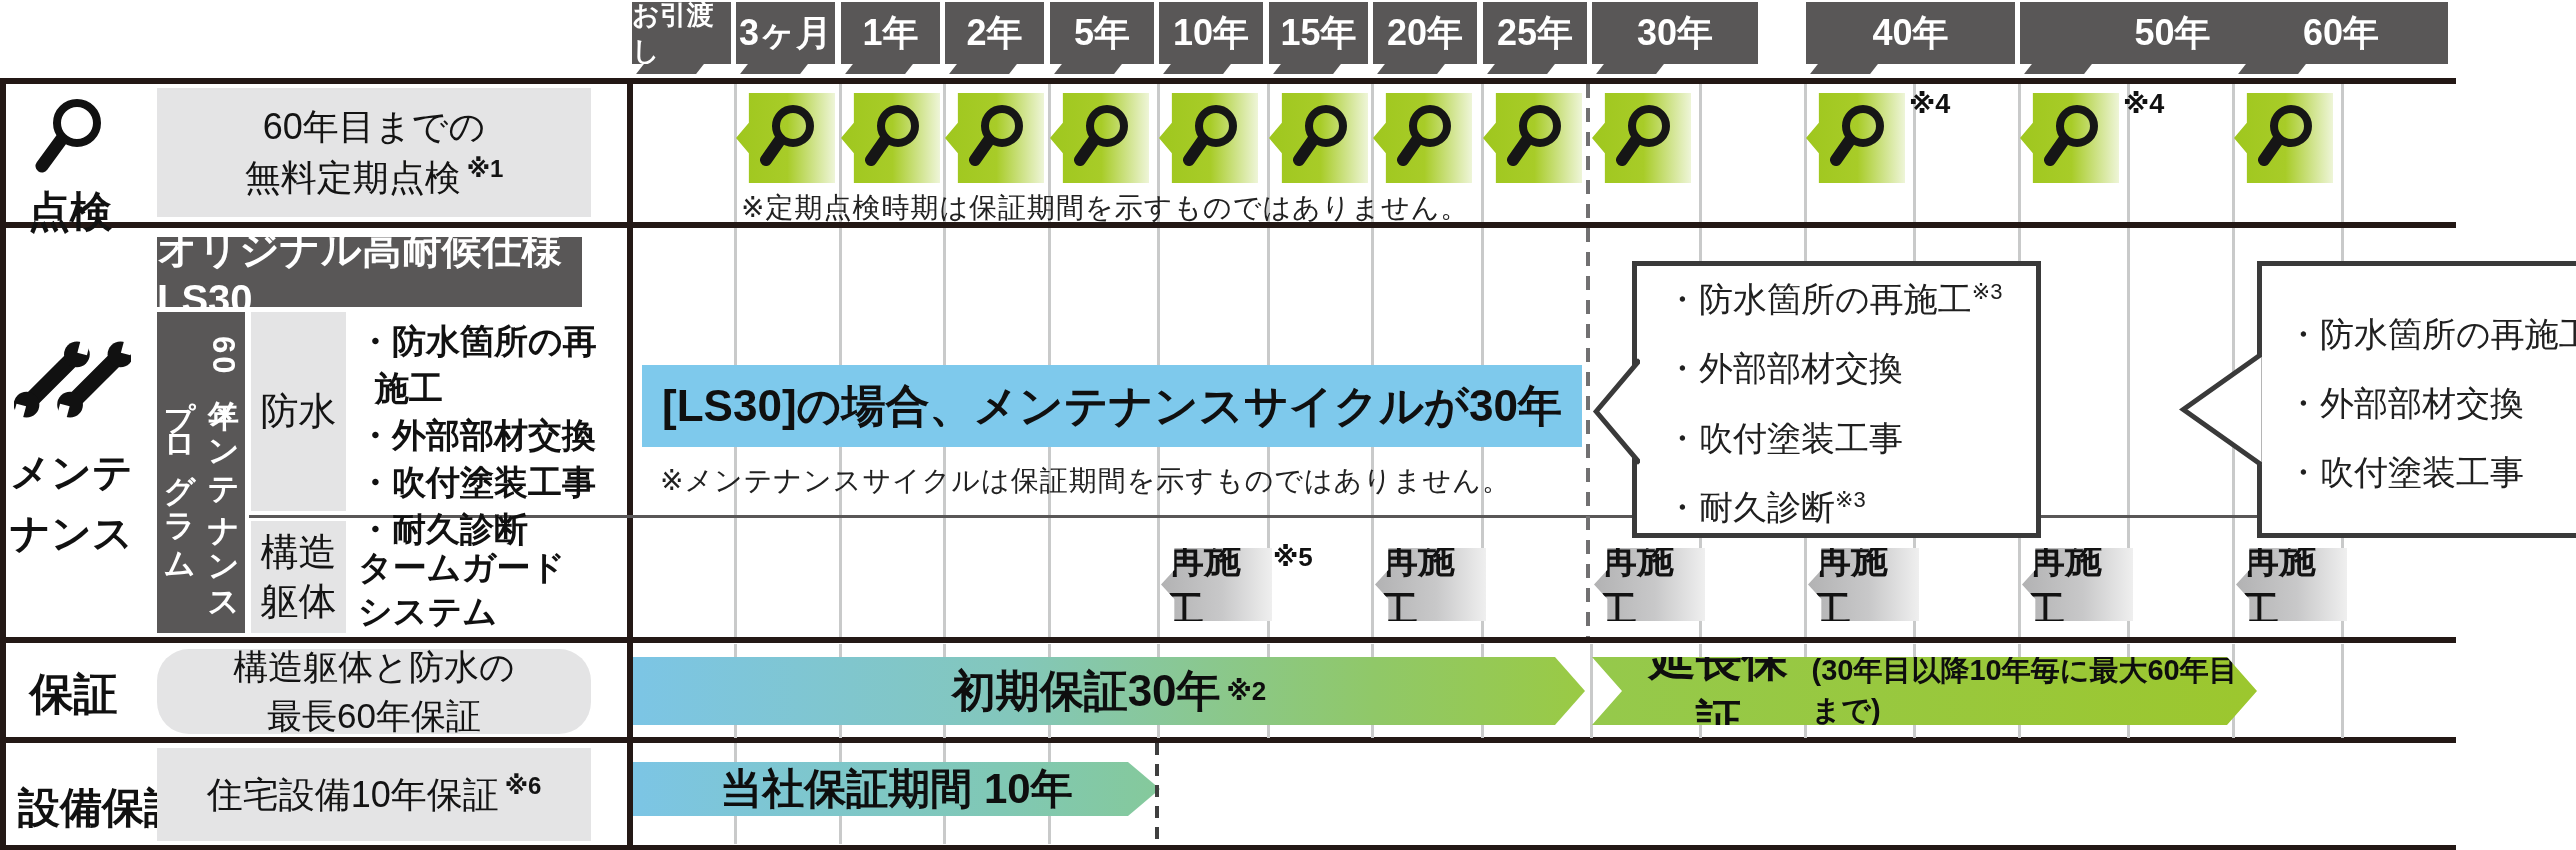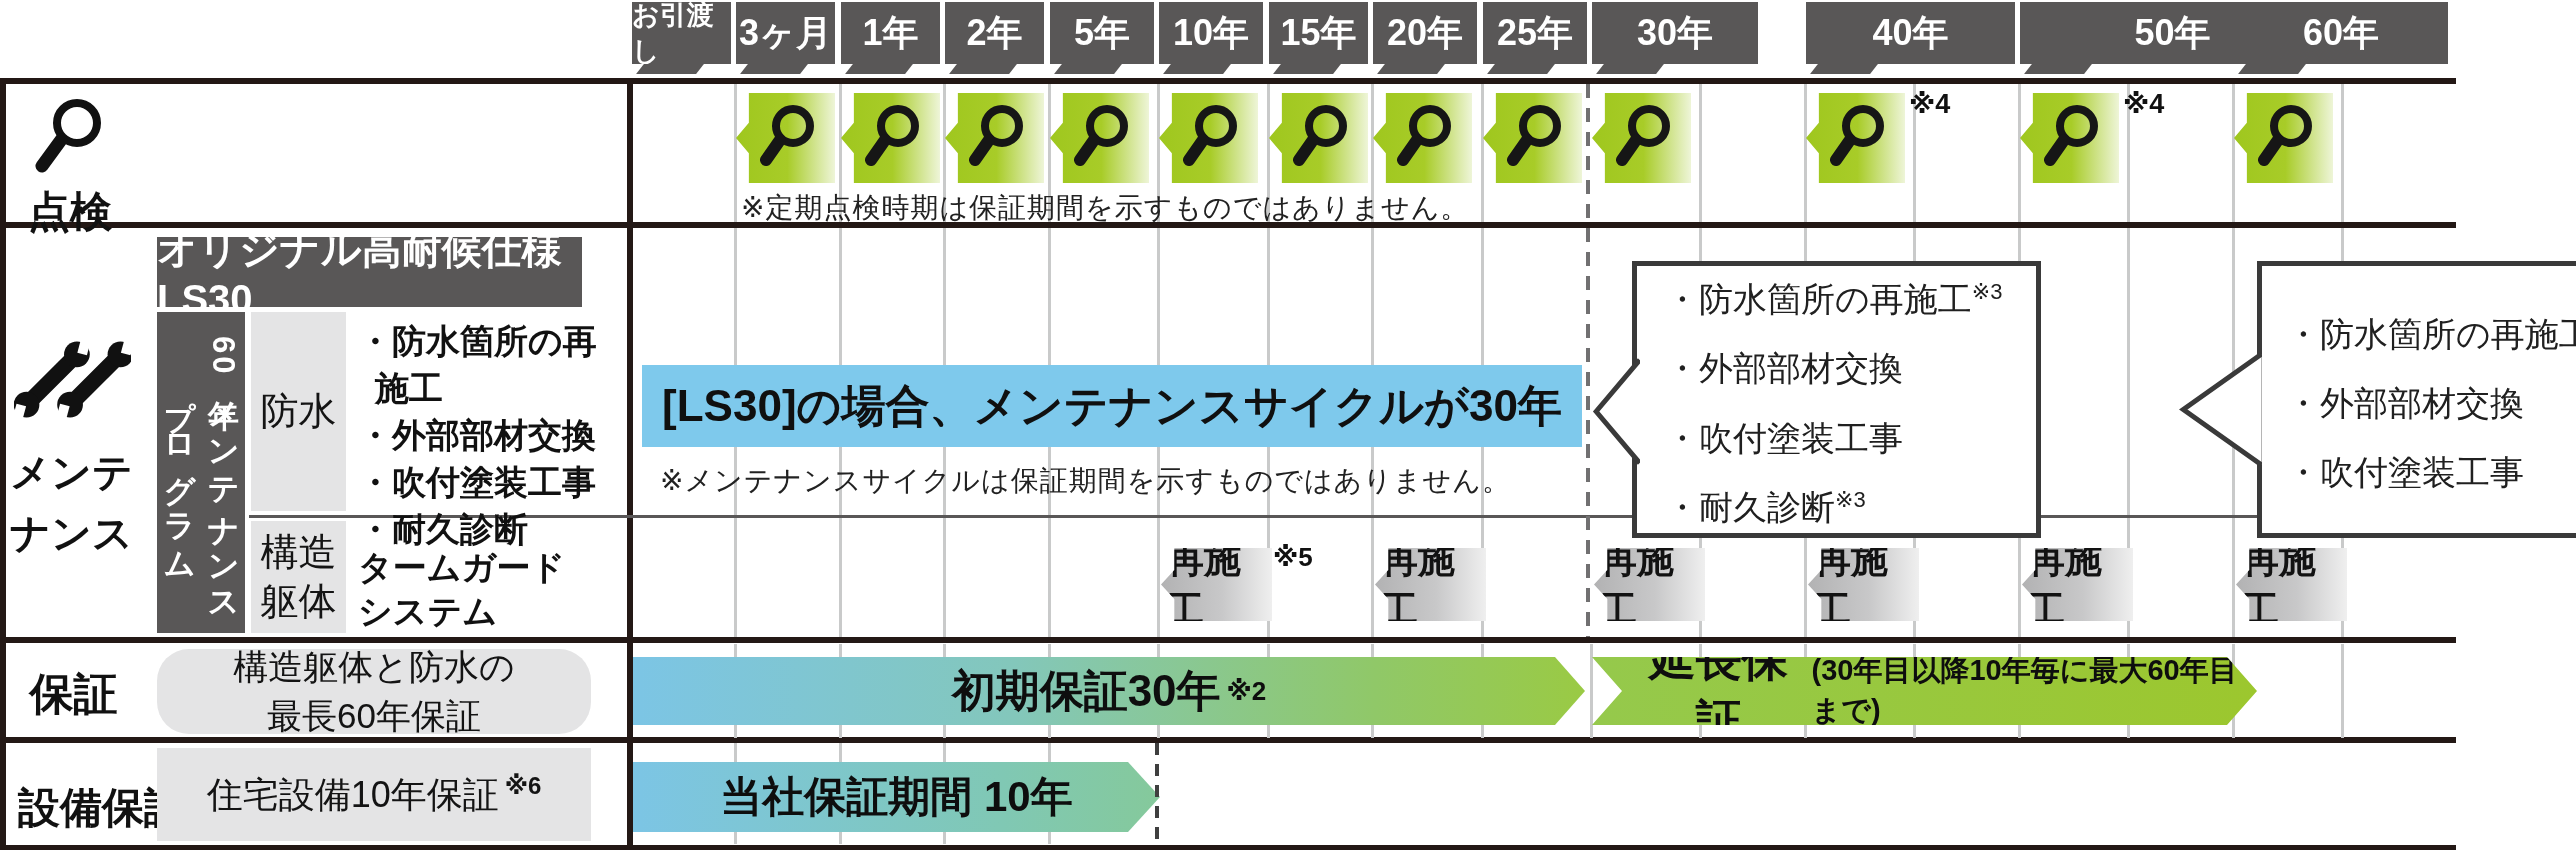--- a/index.html
+++ b/index.html
@@ -61,21 +61,21 @@
   .badgesup{position:absolute;top:542px;font-size:26px;font-weight:700;color:#111;z-index:3;}
   
   .bar{position:absolute;display:flex;align-items:center;z-index:3;color:#0e0e0e;}
   .bar-initial{left:633px;top:657px;width:952px;height:68px;justify-content:center;
        background:linear-gradient(90deg,#7cc5e5 0%,#83c7bb 40%,#90c868 78%,#9aca44 100%);
        clip-path:polygon(0 0,calc(100% - 30px) 0,100% 50%,calc(100% - 30px) 100%,0 100%);}
   .bar-extended{left:1592px;top:657px;width:665px;height:68px;
        background:linear-gradient(90deg,#95c94c 0%,#9cc72e 100%);
        clip-path:polygon(0 0,30px 50%,0 100%,calc(100% - 30px) 100%,100% 50%,calc(100% - 30px) 0);
        padding-left:44px;box-sizing:border-box;}
-  .bar-equip{left:633px;top:762px;width:527px;height:70px;justify-content:center;
+  .bar-equip{left:633px;top:762px;width:527px;height:54px;justify-content:center;
        background:linear-gradient(90deg,#7cc5e5 0%,#80c8b4 70%,#85c99b 100%);
        clip-path:polygon(0 0,calc(100% - 32px) 0,100% 50%,calc(100% - 32px) 100%,0 100%);}
   .bigbold{font-weight:700;font-size:44px;}
   .extmain{font-weight:700;font-size:46px;text-align:center;}
   .extsub{font-weight:600;font-size:29px;margin-left:10px;}
 </style>
 </head>
 <body>
 
 <div class="canvas">
@@ -92,20 +92,24 @@
   <div class="dash10" style="left:1155px;top:743px;height:101px;"></div>
 
   <div class="rowlabel" style="left:8px;top:96px;width:124px;">
     <span>
       <svg width="80" height="82" viewBox="0 0 80 82">
         <circle cx="47" cy="27" r="20" fill="none" stroke="#111" stroke-width="8"></circle>
         <line x1="31" y1="44" x2="12" y2="70" stroke="#111" stroke-width="13" stroke-linecap="round"></line>
       </svg>
     </span>
     <span style="font-size:42px;margin-top:2px;">点検</span>
+  </div>
+  <div class="graybox" style="top:88px;height:129px;">
+    <div>60年目までの</div>
+    <div><span>無料定期点検</span><span class="sup">※1</span></div>
   </div>
   <div class="note" style="left:741px;top:189px;">※定期点検時期は保証期間を示すものではありません。</div>
 
   <div class="rowlabel" style="left:10px;top:330px;width:124px;">
     <span>
       <svg width="117" height="99" viewBox="0 0 118 100">
         <g transform="translate(38,50) rotate(45)">
           <rect x="-8" y="-32" width="16" height="64" rx="5" fill="#111"></rect>
           <circle cx="0" cy="-36" r="13" fill="#111"></circle>
             <rect x="-5" y="-52" width="10" height="13" fill="#fff" transform="rotate(-30 0 -46)"></rect>

